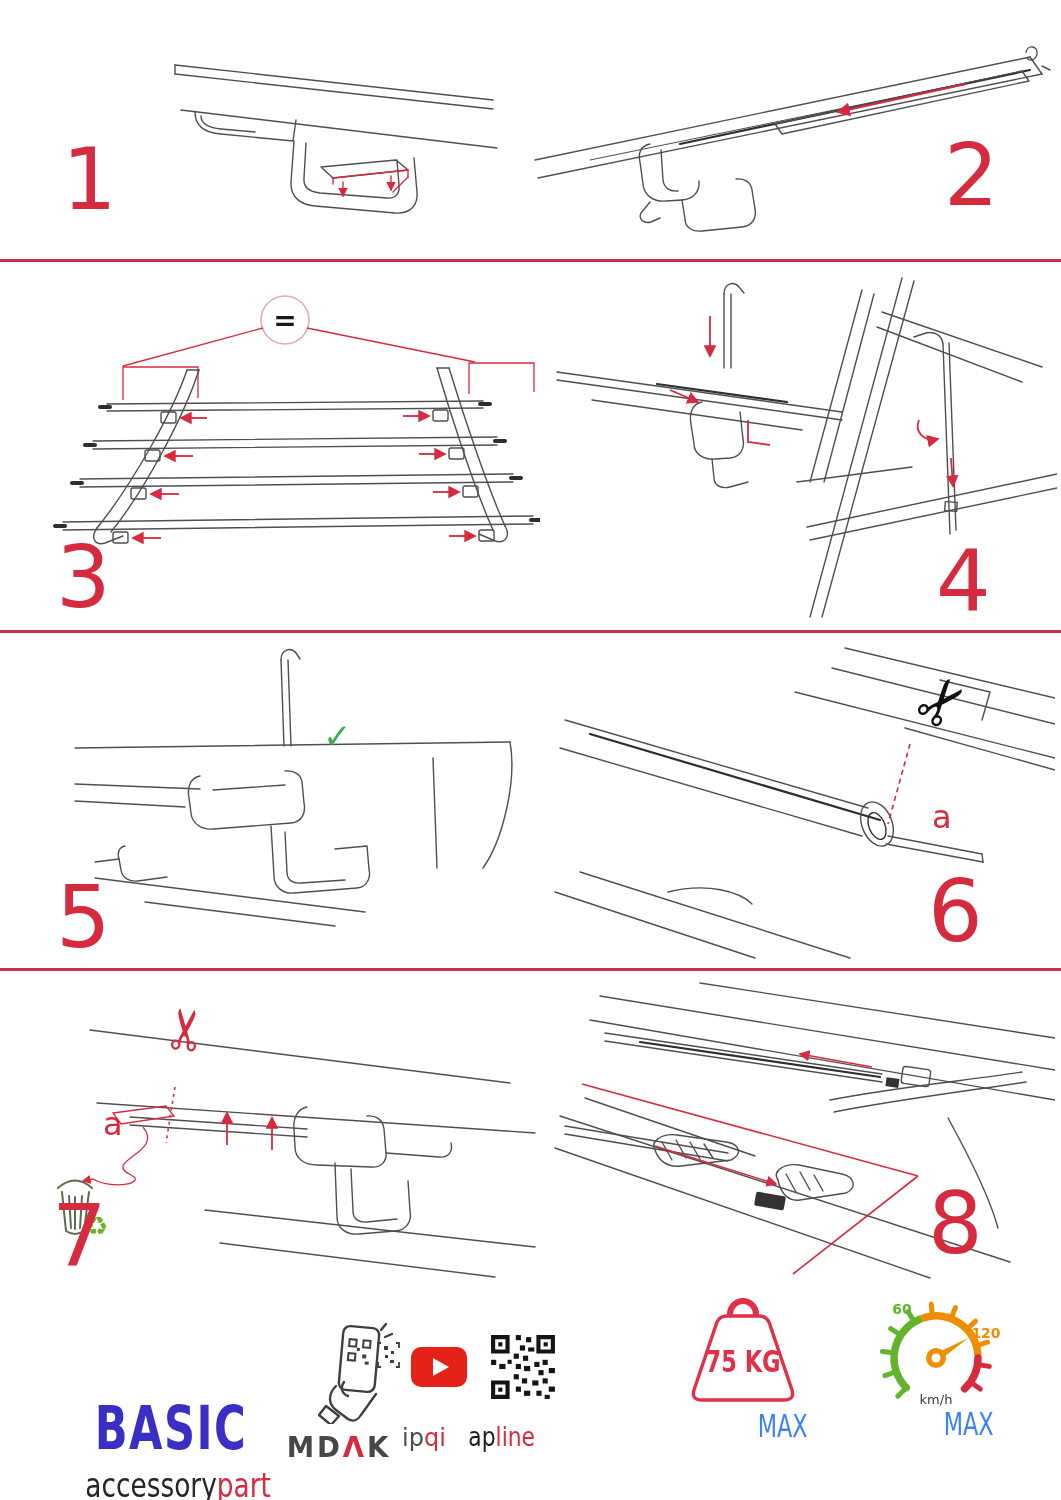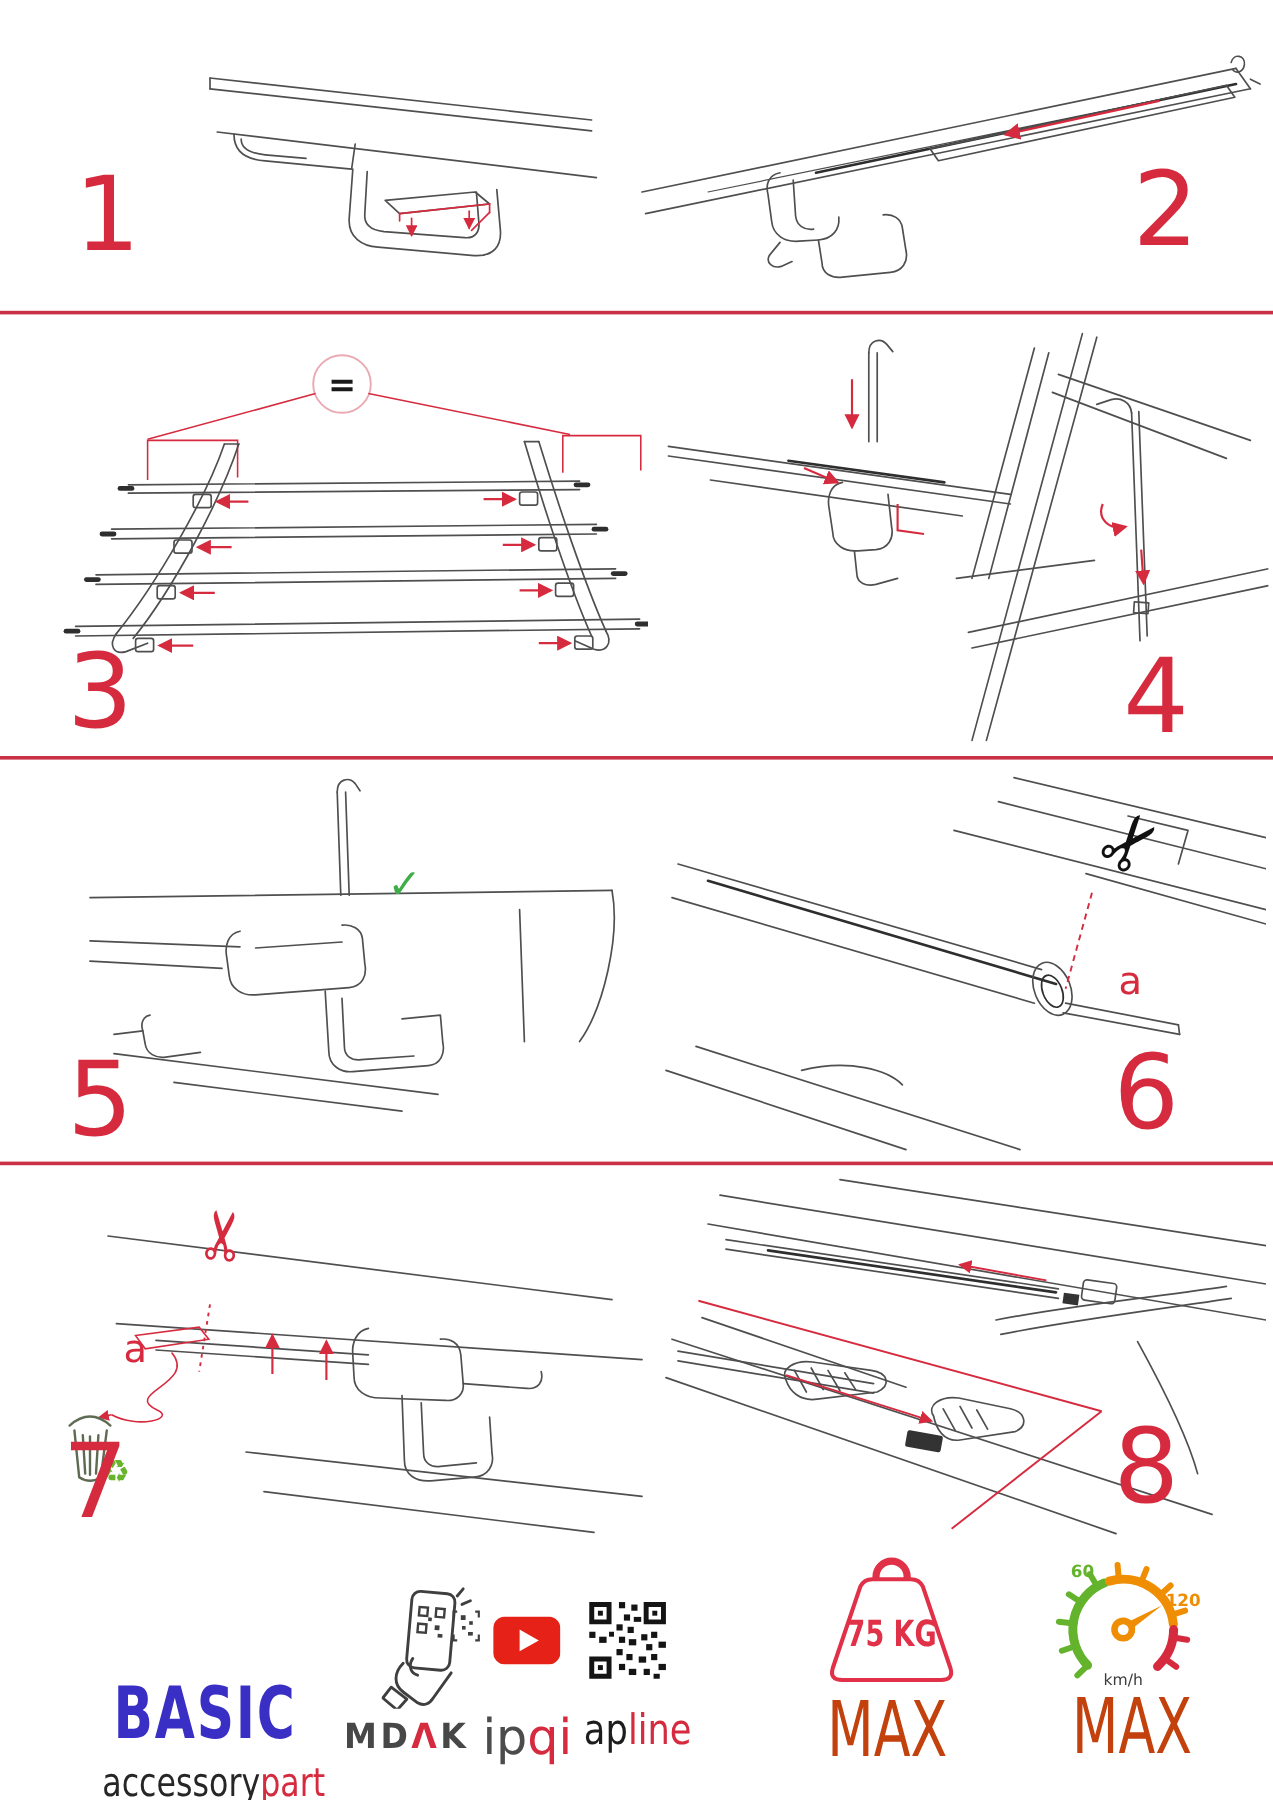--- a/index.html
+++ b/index.html
@@ -13,25 +13,25 @@
   .brand-block{position:absolute;left:62px;top:1395px;width:215px;text-align:right;}
   .brand-title{font-size:60px;font-weight:700;color:#3a2fc4;letter-spacing:2px;line-height:1.1;
                display:inline-block;transform:scaleX(.72);transform-origin:center;}
   .brand-sub{margin-top:8px;font-size:33px;line-height:1;display:inline-block;
              transform:scaleX(.80);transform-origin:center;white-space:nowrap;}
   .brand-sub .b{color:#262626;} .brand-sub .r{color:#d62b3f;}
   .partner-label{position:absolute;text-align:left;white-space:nowrap;}
   .partner-label .inner{display:inline-block;transform-origin:center;}
   .mdak{left:284px;top:1430px;width:120px;font-size:29px;font-weight:700;letter-spacing:3px;color:#474747;}
   .mdak .inner{transform:scaleX(.95);}
-  .ipqi{left:402px;top:1424px;width:74px;font-size:41px;color:#4c4c4c;}
-  .apline{left:478px;top:1422px;width:100px;font-size:35px;color:#1d1d1d;}
+  .ipqi{left:402px;top:1424px;width:74px;font-size:24px;color:#4c4c4c;}
+  .apline{left:462px;top:1422px;width:100px;font-size:26px;color:#1d1d1d;}
   .apline .inner{transform:scaleX(.84);}
   .accent{color:#d62b3f;}
-  .max-label{position:absolute;text-align:left;color:#c2410c;font-size:64px;line-height:1;}
+  .max-label{position:absolute;text-align:right;color:#3b82f6;font-size:32px;line-height:1;}
   .max-label .inner{display:inline-block;transform:scaleX(.70);transform-origin:center;}
   .yt{position:absolute;left:411px;top:1347px;}
   .icon-abs{position:absolute;}
   svg text{font-family:"DejaVu Sans","Liberation Sans",sans-serif;}
 </style>
 </head>
 <body>
 
 <div class="page">
 

